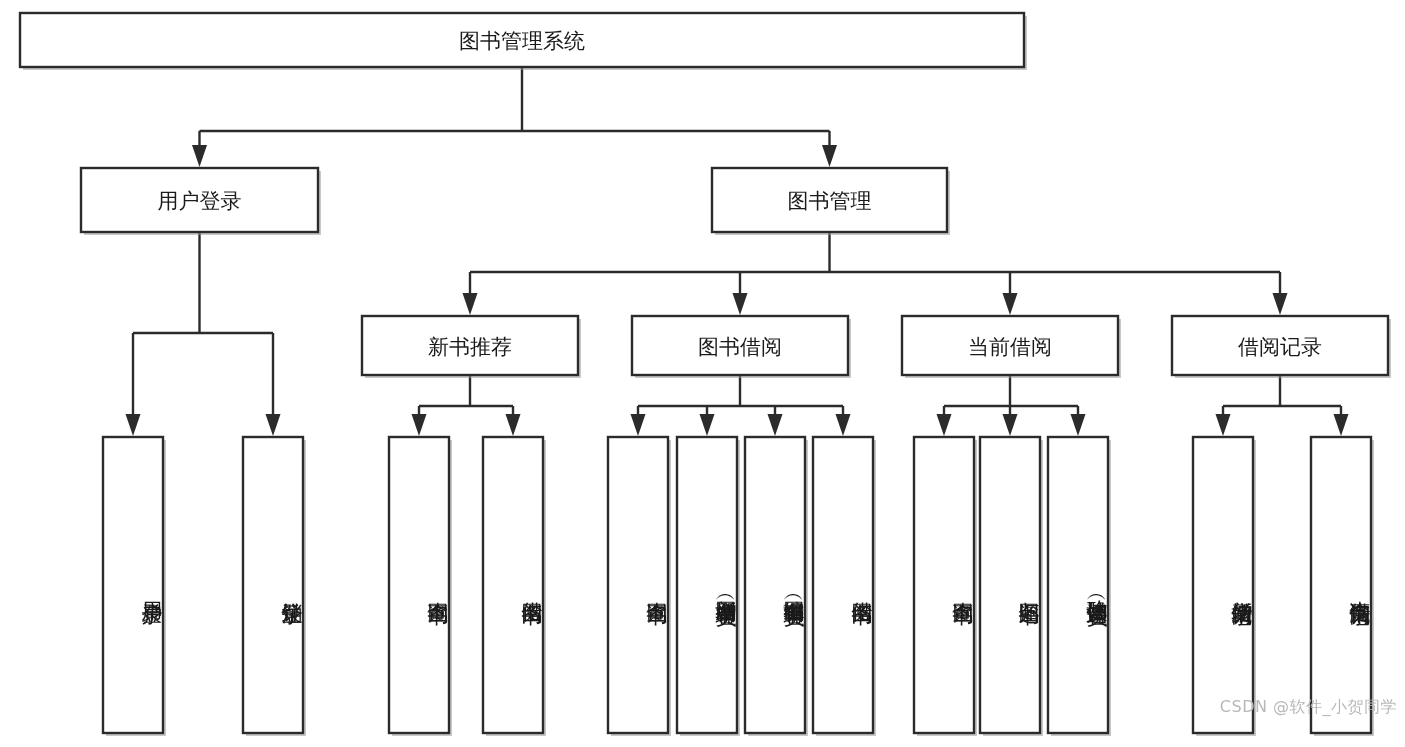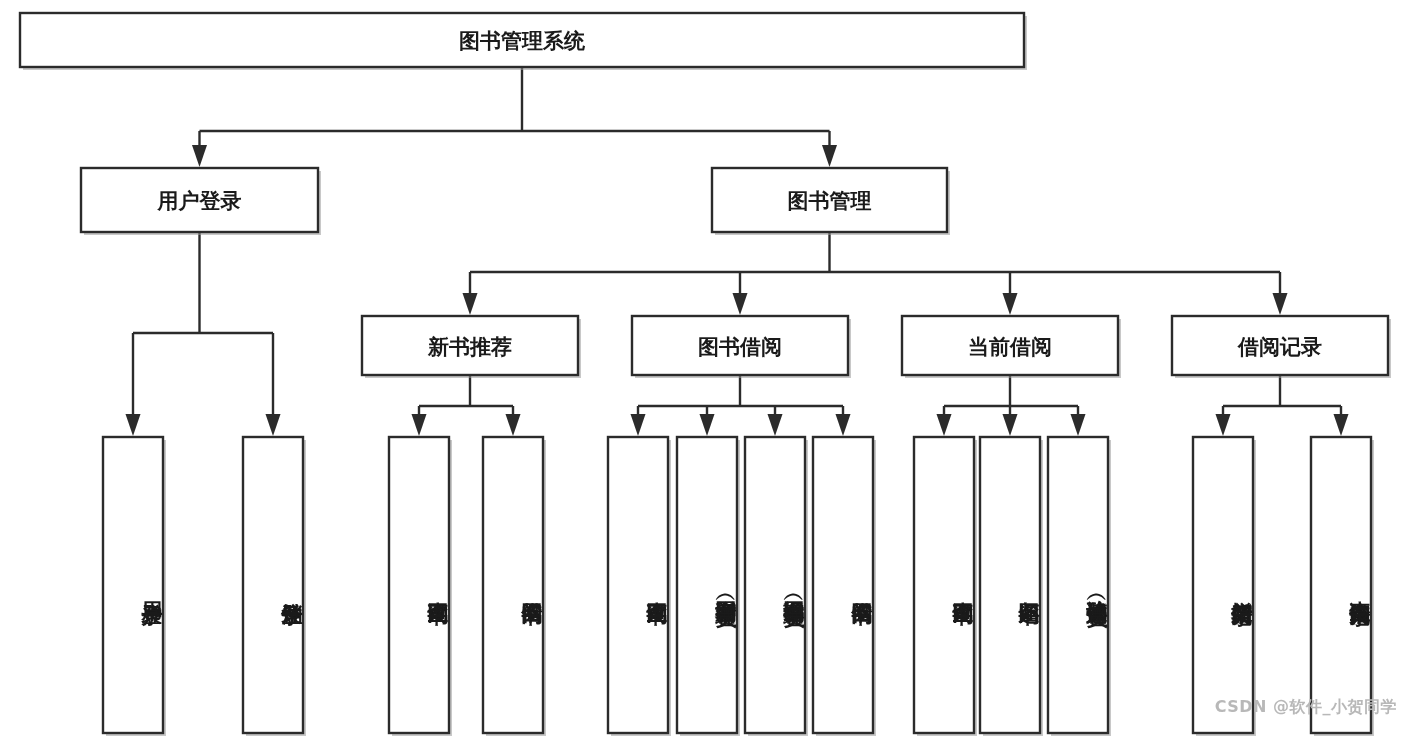--- a/index.html
+++ b/index.html
@@ -12,21 +12,20 @@
     width: 1405px;
     height: 747px;
     font-family: "DejaVu Sans", "Liberation Sans", sans-serif;
     overflow: hidden;
   }
   #diagram-root {
     position: relative;
     width: 1405px;
     height: 722px;
     background: #ffffff;
-    font-weight: bold;
   }
   svg#chart-svg {
     position: absolute;
     left: 0;
     top: 0;
     width: 1405px;
     height: 747px;
     display: block;
   }
   .node-box {

